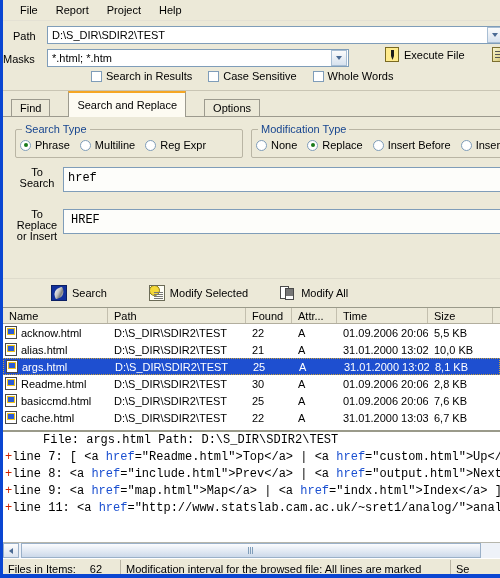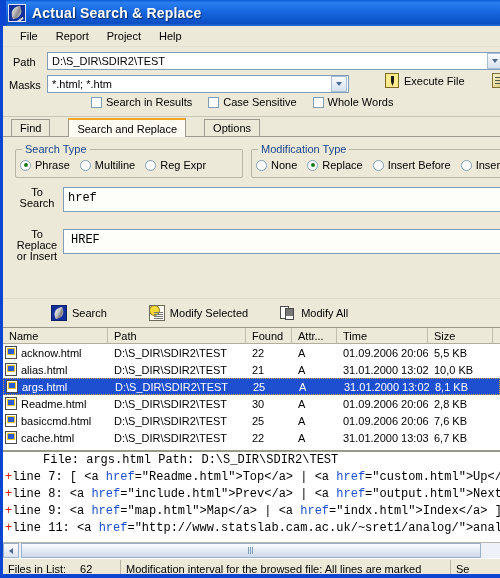--- a/index.html
+++ b/index.html
@@ -82,21 +82,21 @@
     background:linear-gradient(to bottom,#fbfbfb,#d7e2ef);
     border:1px solid #a8bed4;box-sizing:border-box;
     display:flex;align-items:center;justify-content:center;
   }
   .arrowbox .chev{
     width:0;height:0;border-left:3px solid transparent;border-right:3px solid transparent;
     border-top:4px solid #4a6a94;
   }
   #path-combo{position:absolute;left:44px;top:0;width:458px;}
   .row-masks{position:absolute;left:0;top:28px;height:19px;display:flex;align-items:center;}
-  .lbl-masks{width:44px;padding-left:6px;box-sizing:border-box;}
+  .lbl-masks{width:44px;padding-left:0;box-sizing:border-box;}
   #masks-combo{position:absolute;left:44px;top:0;width:302px;}
   .row-checks{position:absolute;left:44px;top:49px;display:flex;align-items:center;gap:16px;margin-left:44px;}
   .chk{display:flex;align-items:center;font-size:11px;white-space:nowrap;}
   .chk .box{
     width:11px;height:11px;background:#fff;border:1px solid #7f9db9;margin-right:4px;
     box-sizing:border-box;
   }
   .exec-btn{
     position:absolute;left:382px;top:26px;display:flex;align-items:center;
     font-size:11px;white-space:nowrap;
@@ -128,21 +128,21 @@
     border-bottom:1px solid #9c9a8e;
     box-sizing:border-box;
   }
   .tab{
     height:17px;padding:0 8px;margin-right:18px;
     background:#ece9d8;border:1px solid #9c9a8e;border-bottom:none;
     display:flex;align-items:center;font-size:11px;color:#000;
     box-sizing:border-box;white-space:nowrap;
   }
   .tab.active{
-    height:19px;background:#fdfbf2;border-top:2px solid #f5a623;
+    height:26px;background:#fdfbf2;border-top:2px solid #f5a623;
     font-weight:normal;position:relative;z-index:2;margin-bottom:-1px;
   }
   
   .optarea{
     flex:0 0 161px;position:relative;background:#ece9d8;
   }
   .groupbox{
     position:absolute;border:1px solid #b9b5a4;border-radius:2px;
     box-sizing:border-box;
   }
@@ -314,27 +314,20 @@
   .sb3{flex:1;border-right:none;}
   .bottom-edge{
     position:absolute;left:0;bottom:0;width:500px;height:4px;background:#0a46d2;
   }
 </style>
 </head>
 <body>
 
 <div class="win">
 
-  <div class="titlebar">
-    <div class="title-icon">
-      <div class="dish"></div>
-        <div class="stick"></div>
-    </div>
-    <div class="title-text">Actual Search &amp; Replace</div>
-  </div>
 
   <div class="menubar">
     <div class="menu-item">File</div>
     <div class="menu-item">Report</div>
     <div class="menu-item">Project</div>
     <div class="menu-item">Help</div>
   </div>
 
   <div class="toppanel">
 
@@ -561,21 +554,21 @@
       <div class="hs-track">
         <div class="hs-thumb">
             <div class="hs-grip"></div>
           </div>
       </div>
     </div>
   </div>
 
   <div class="statusbar">
     <div class="sb-cell sb1">
-      <span>Files in List:</span>
+      <span>Files in Items:</span>
       <span>62</span>
     </div>
     <div class="sb-cell sb2">Modification interval for the browsed file: All lines are marked</div>
     <div class="sb-cell sb3">Se</div>
   </div>
 
   <div class="bottom-edge"></div>
 </div>
 
 </body></html>

